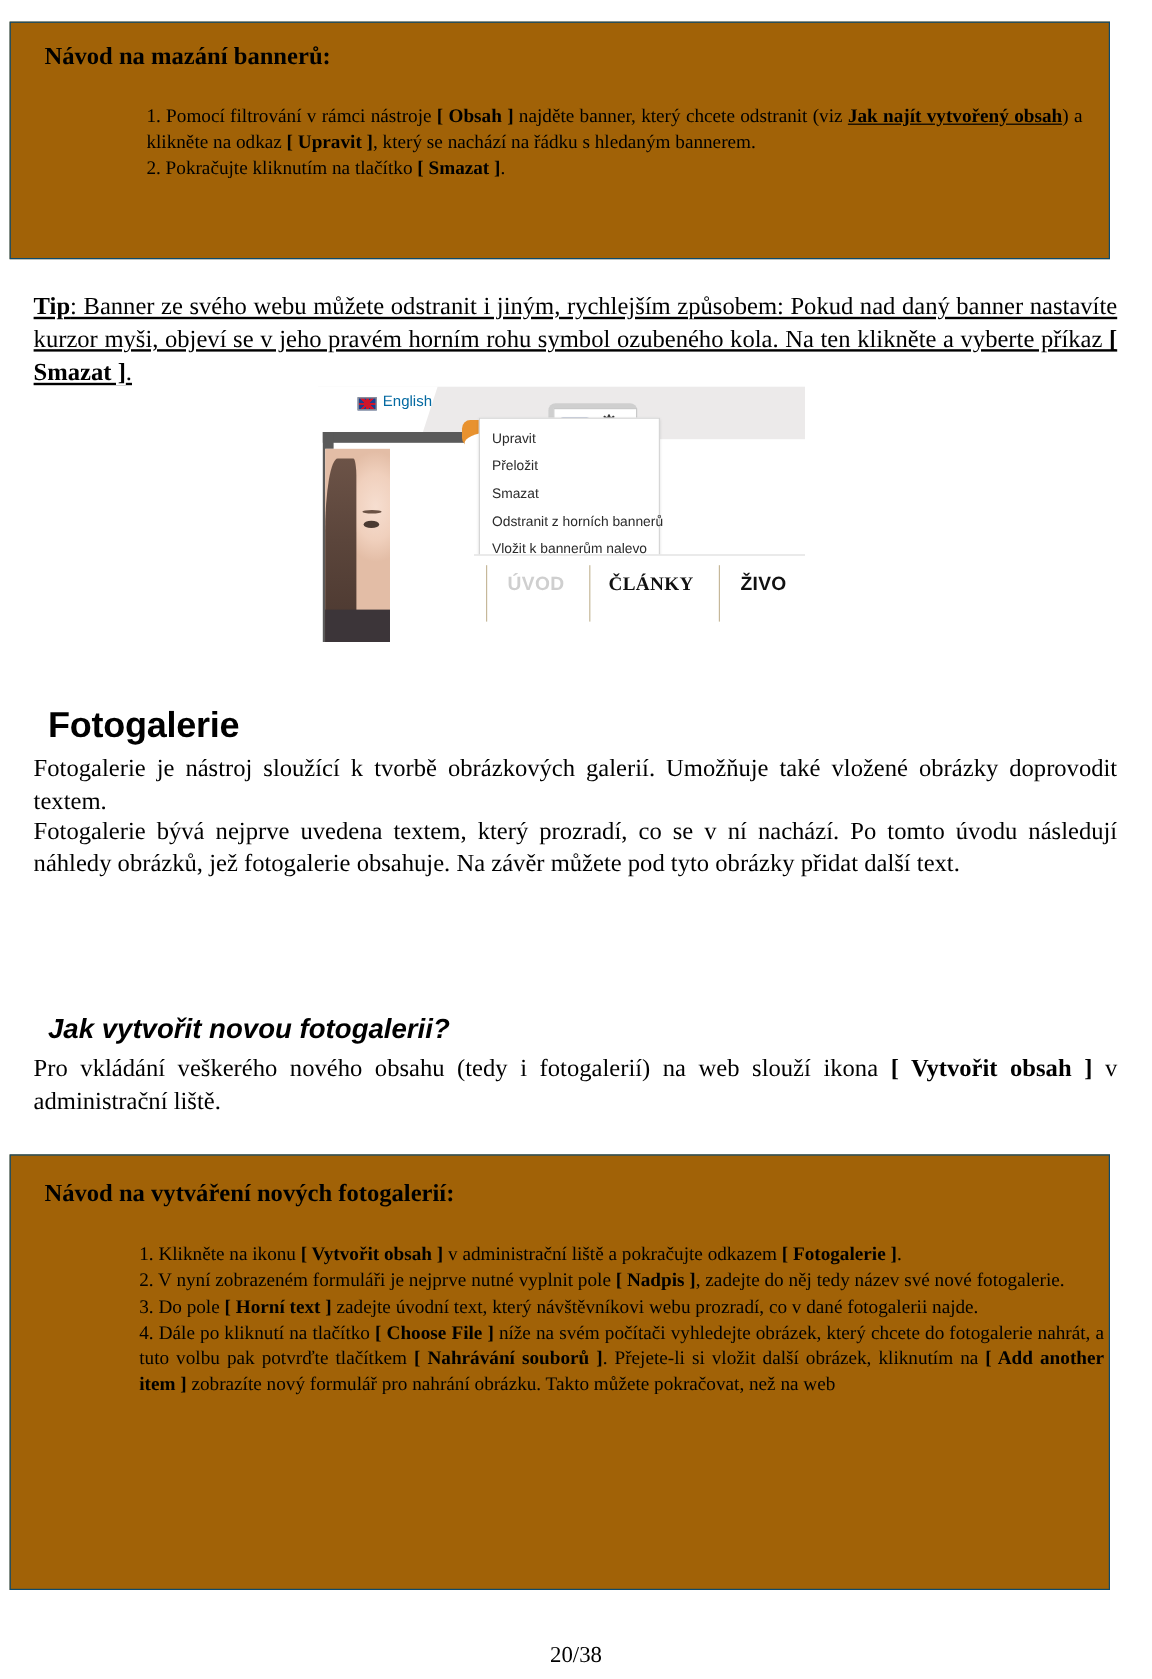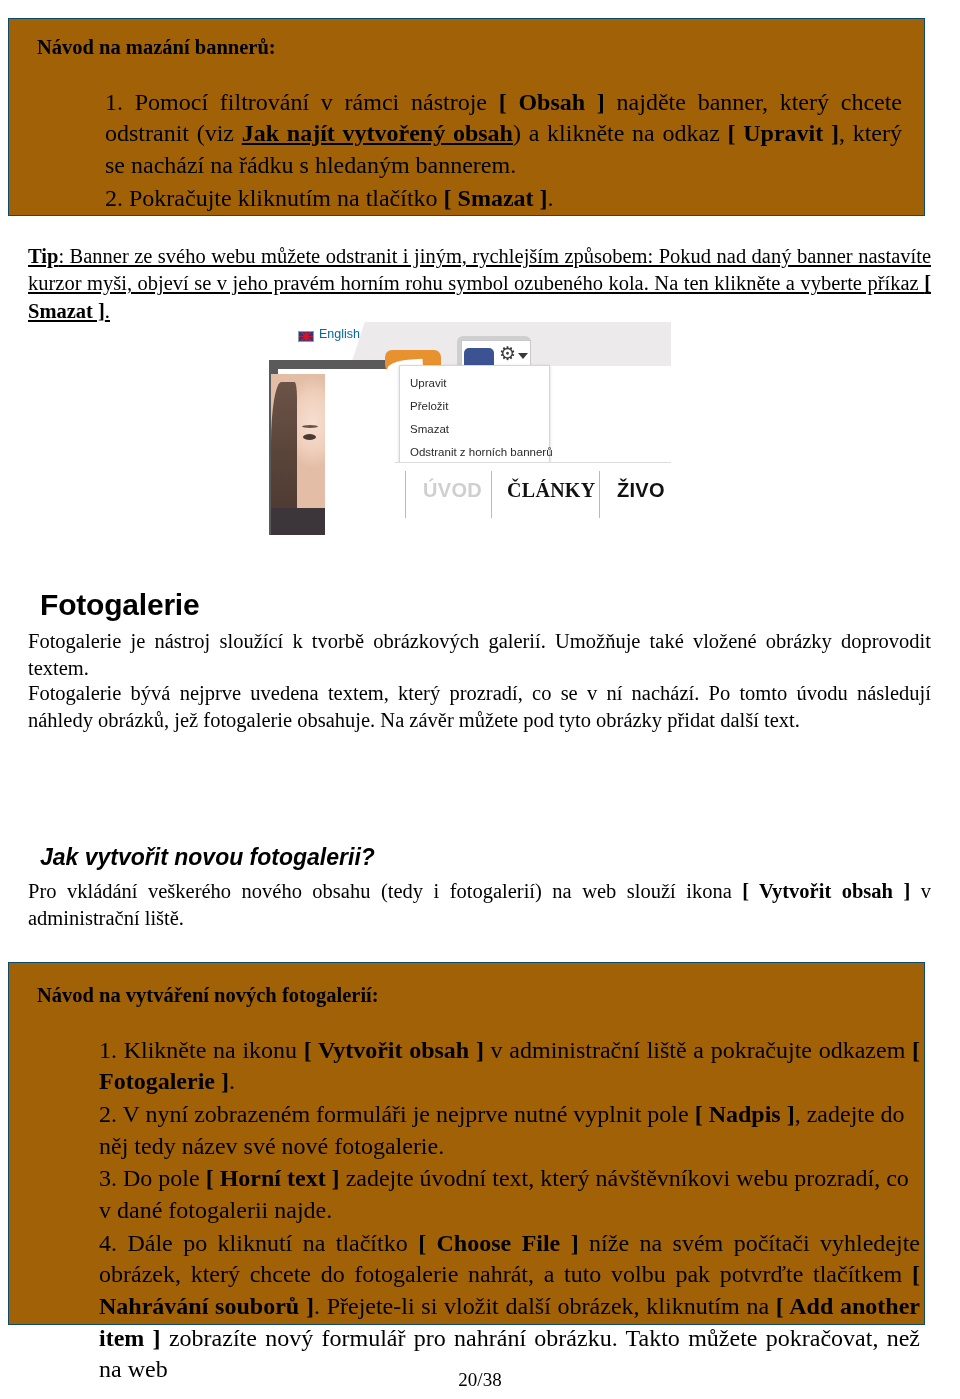--- a/index.html
+++ b/index.html
@@ -52,24 +52,24 @@
   }
   .callout-list {
     margin: 0;
     padding: 0 0 0 68px;
     list-style: none;
   }
   .callout-bottom .callout-list {
     padding-left: 62px;
   }
   .callout-list li {
-    font-size: 24px;
+    font-size: 16px;
     line-height: 1.32;
     text-align: justify;
-    margin: 0 0 1px 0;
+    margin: 0 0 1px 17px;
   }
   .callout-list li.nojust { text-align: left; }
 
   
   .para {
     position: absolute;
     font-size: 20.5px;
     line-height: 1.33;
     text-align: justify;
     margin: 0;
@@ -271,21 +271,21 @@
   .fig-caret {
     position: absolute;
     left: 253px; top: 31px;
     width: 0; height: 0;
     border-left: 5px solid transparent;
     border-right: 5px solid transparent;
     border-top: 6px solid #3a3a3a;
   }
   .fig-menu {
     position: absolute;
-    left: 134px; top: 43px;
+    left: 134px; top: 26px;
     width: 151px; height: 122px;
     background: #ffffff;
     border: 1px solid #d6d6d6;
     box-shadow: 0 1px 3px rgba(0,0,0,0.18);
     box-sizing: border-box;
     padding: 6px 0 0 0;
   }
   .fig-menu-item {
     font-size: 11.5px;
     color: #2b2b2b;
@@ -295,21 +295,21 @@
   }
   .fig-navbar {
     position: absolute;
     left: 130px; top: 140px;
     width: 276px; height: 73px;
     background: #ffffff;
     border-top: 1px solid #dcdcdc;
   }
   .fig-nav-item {
     position: absolute;
-    font-size: 20px;
+    font-size: 16px;
     font-weight: bold;
     color: #111111;
     letter-spacing: 0.3px;
     top: 16px;
   }
   .fig-nav-sep {
     position: absolute;
     width: 1px;
     height: 47px;
     background: #c6b89a;

